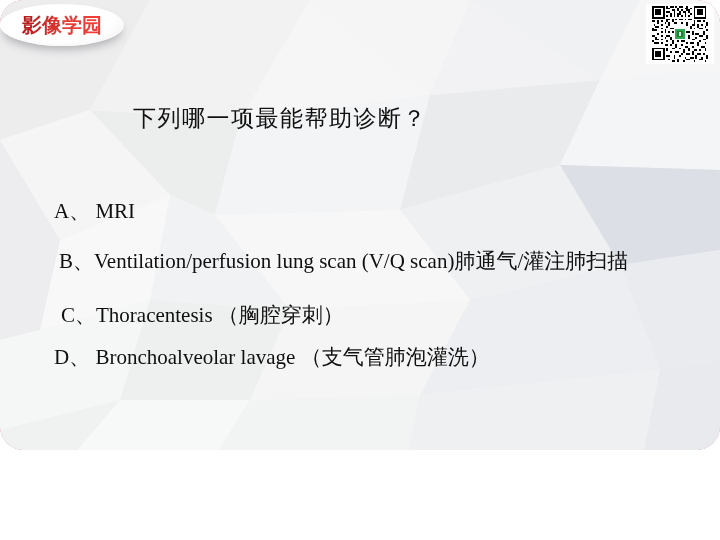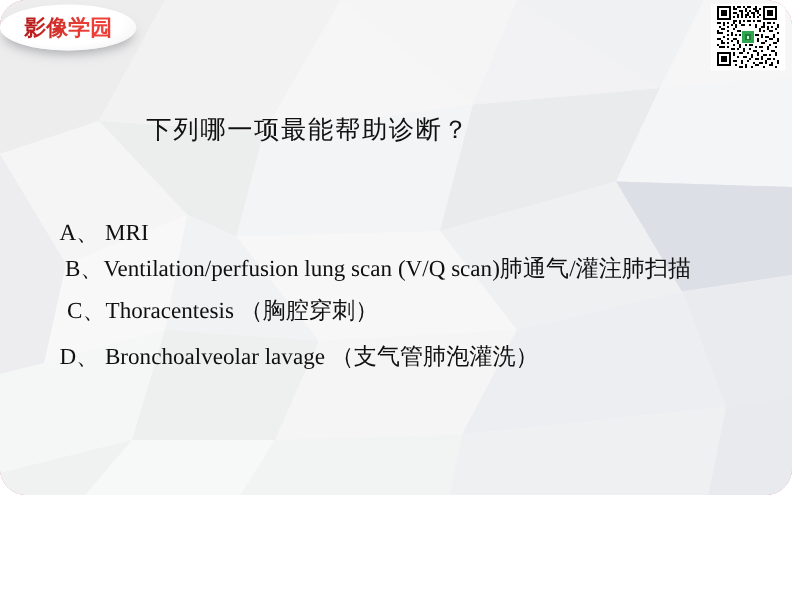--- a/index.html
+++ b/index.html
@@ -107,24 +107,24 @@
     position: absolute;
     left: 54px;
     top: 196px;
     width: 630px;
   }
   .option {
     font-family: "Liberation Serif", serif;
     font-size: 21px;
     line-height: 30px;
     color: #101010;
-    margin-bottom: 8px;
+    margin-bottom: 24px;
     white-space: pre-wrap;
   }
-  .option-a { margin-bottom: 3px; }
+  .option-a { margin-bottom: 20px; }
   .option-b { padding-left: 5px; }
   .option-c { padding-left: 7px; margin-bottom: 12px; }
   .option-d { padding-left: 0px; }
 
   
   .watermark {
     position: absolute;
     left: 596px;
     top: 489px;
     display: flex;

